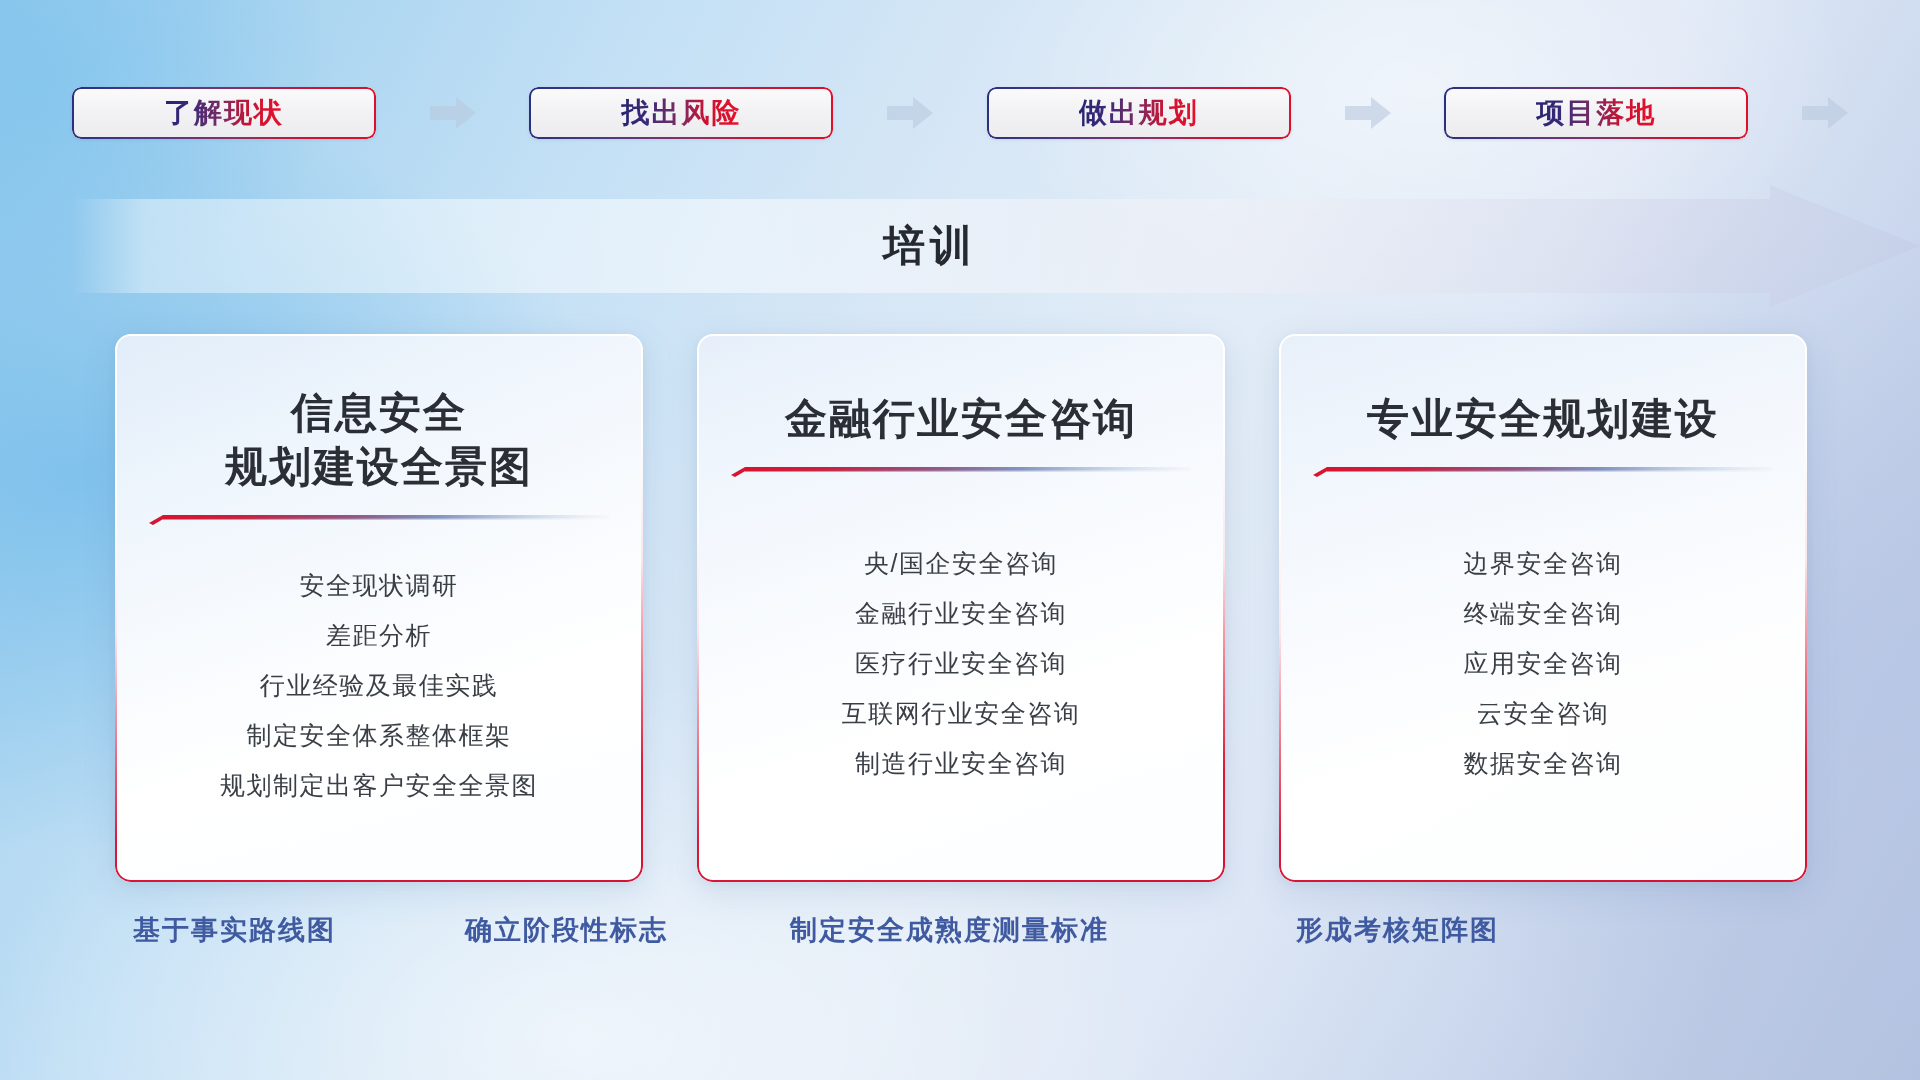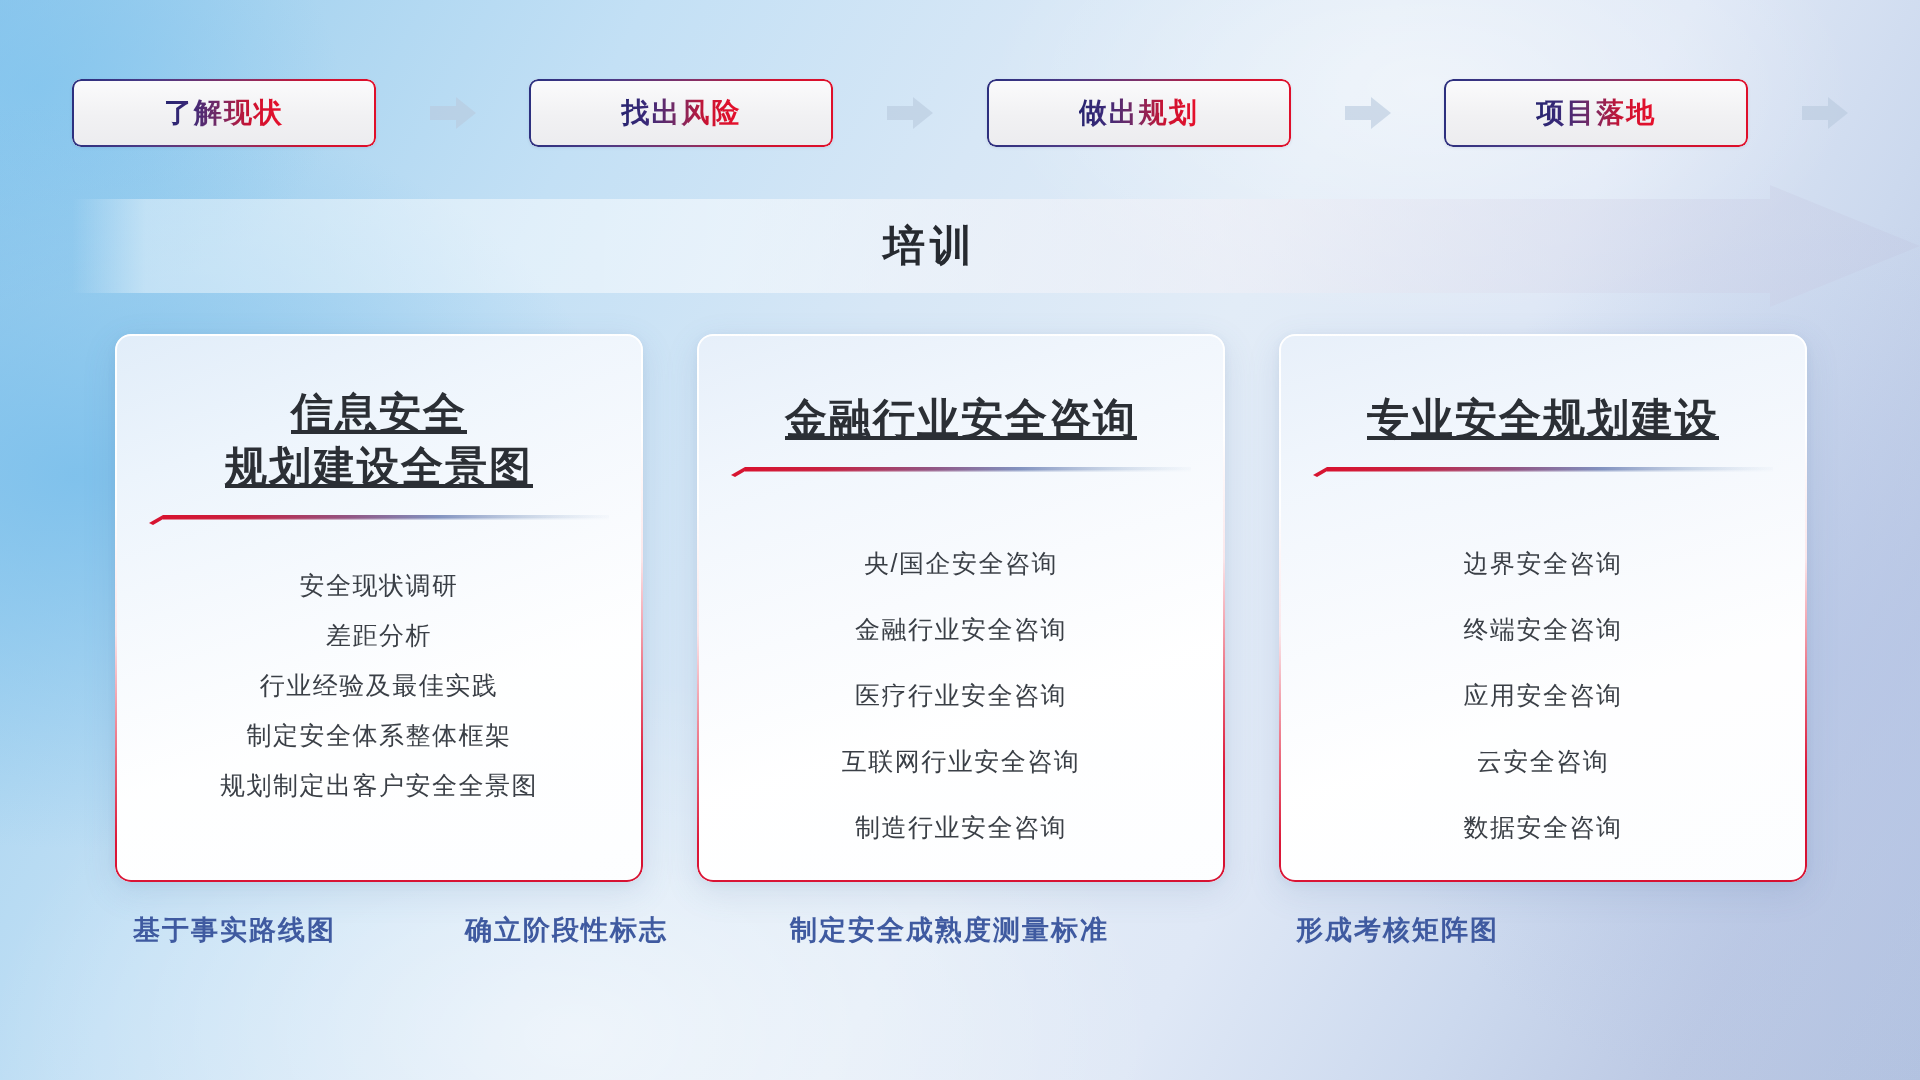--- a/index.html
+++ b/index.html
@@ -39,21 +39,21 @@
     background:radial-gradient(ellipse 420px 300px at 2% 8%,
         rgba(128,196,238,.7) 0%, rgba(128,196,238,0) 72%);
   }
 
   
   #steps {
     position:absolute; left:72px; top:78px; width:1776px; height:70px;
     display:flex; align-items:center; justify-content:space-between;
   }
   .step {
-    width:304px; height:68px; border-radius:9px;
+    width:304px; height:52px; border-radius:9px;
     background:linear-gradient(180deg,#fbfbfc 0%,#f1f1f3 55%,#ececef 100%);
     position:relative;
     display:flex; align-items:center; justify-content:center;
     box-shadow:0 1px 3px rgba(60,90,140,.12);
   }
   
   .step::before{
     content:""; position:absolute; inset:0; border-radius:9px; padding:2px;
     background:linear-gradient(96deg,#2b2f7e 0%,#4a3a86 26%,#8b2f63 55%,#cf1230 78%,#e00f2a 100%);
     -webkit-mask:linear-gradient(#000 0 0) content-box, linear-gradient(#000 0 0);
@@ -109,34 +109,34 @@
     -webkit-mask-composite:xor; mask-composite:exclude;
     pointer-events:none;
   }
   .card-1{ left:115px; } .card-2{ left:697px; } .card-3{ left:1279px; }
 
   .card-inner{ position:relative; z-index:2; width:100%; height:100%;
     display:flex; flex-direction:column; align-items:center; padding:0 34px; }
 
   .card-title{
     width:100%; text-align:center; color:#2b2f35; font-weight:700;
-    letter-spacing:2px; line-height:1.28;text-decoration:underline;
+    letter-spacing:2px; line-height:1.28;
   }
   .card-1 .card-title{ font-size:42px; margin-top:52px; }
   .card-2 .card-title, .card-3 .card-title{ font-size:42px; margin-top:58px; }
 
   .divider{ position:relative; width:460px; height:16px; margin-top:18px; }
   .divider svg{ display:block; width:100%; height:100%; }
 
   .card-list{ width:100%; margin-top:34px; display:flex; flex-direction:column;
               align-items:center; gap:0; }
   .card-list li{ list-style:none; font-size:25px; color:#3a3f46;
                  letter-spacing:1.5px; line-height:50px; white-space:nowrap; }
   .card-1 .card-list{ margin-top:32px; }
-  .card-2 .card-list, .card-3 .card-list{ margin-top:58px;gap:16px; }
+  .card-2 .card-list, .card-3 .card-list{ margin-top:58px; }
 
   
   #captions{ position:absolute; left:0; top:912px; width:1920px; height:48px; }
   .caption{
     position:absolute; top:0; font-size:27px; font-weight:700;
     color:#3f5aa0; letter-spacing:2px; white-space:nowrap;
   }
   .cap-0{ left:133px; } .cap-1{ left:465px; }
   .cap-2{ left:790px; } .cap-3{ left:1296px; }
 </style>

